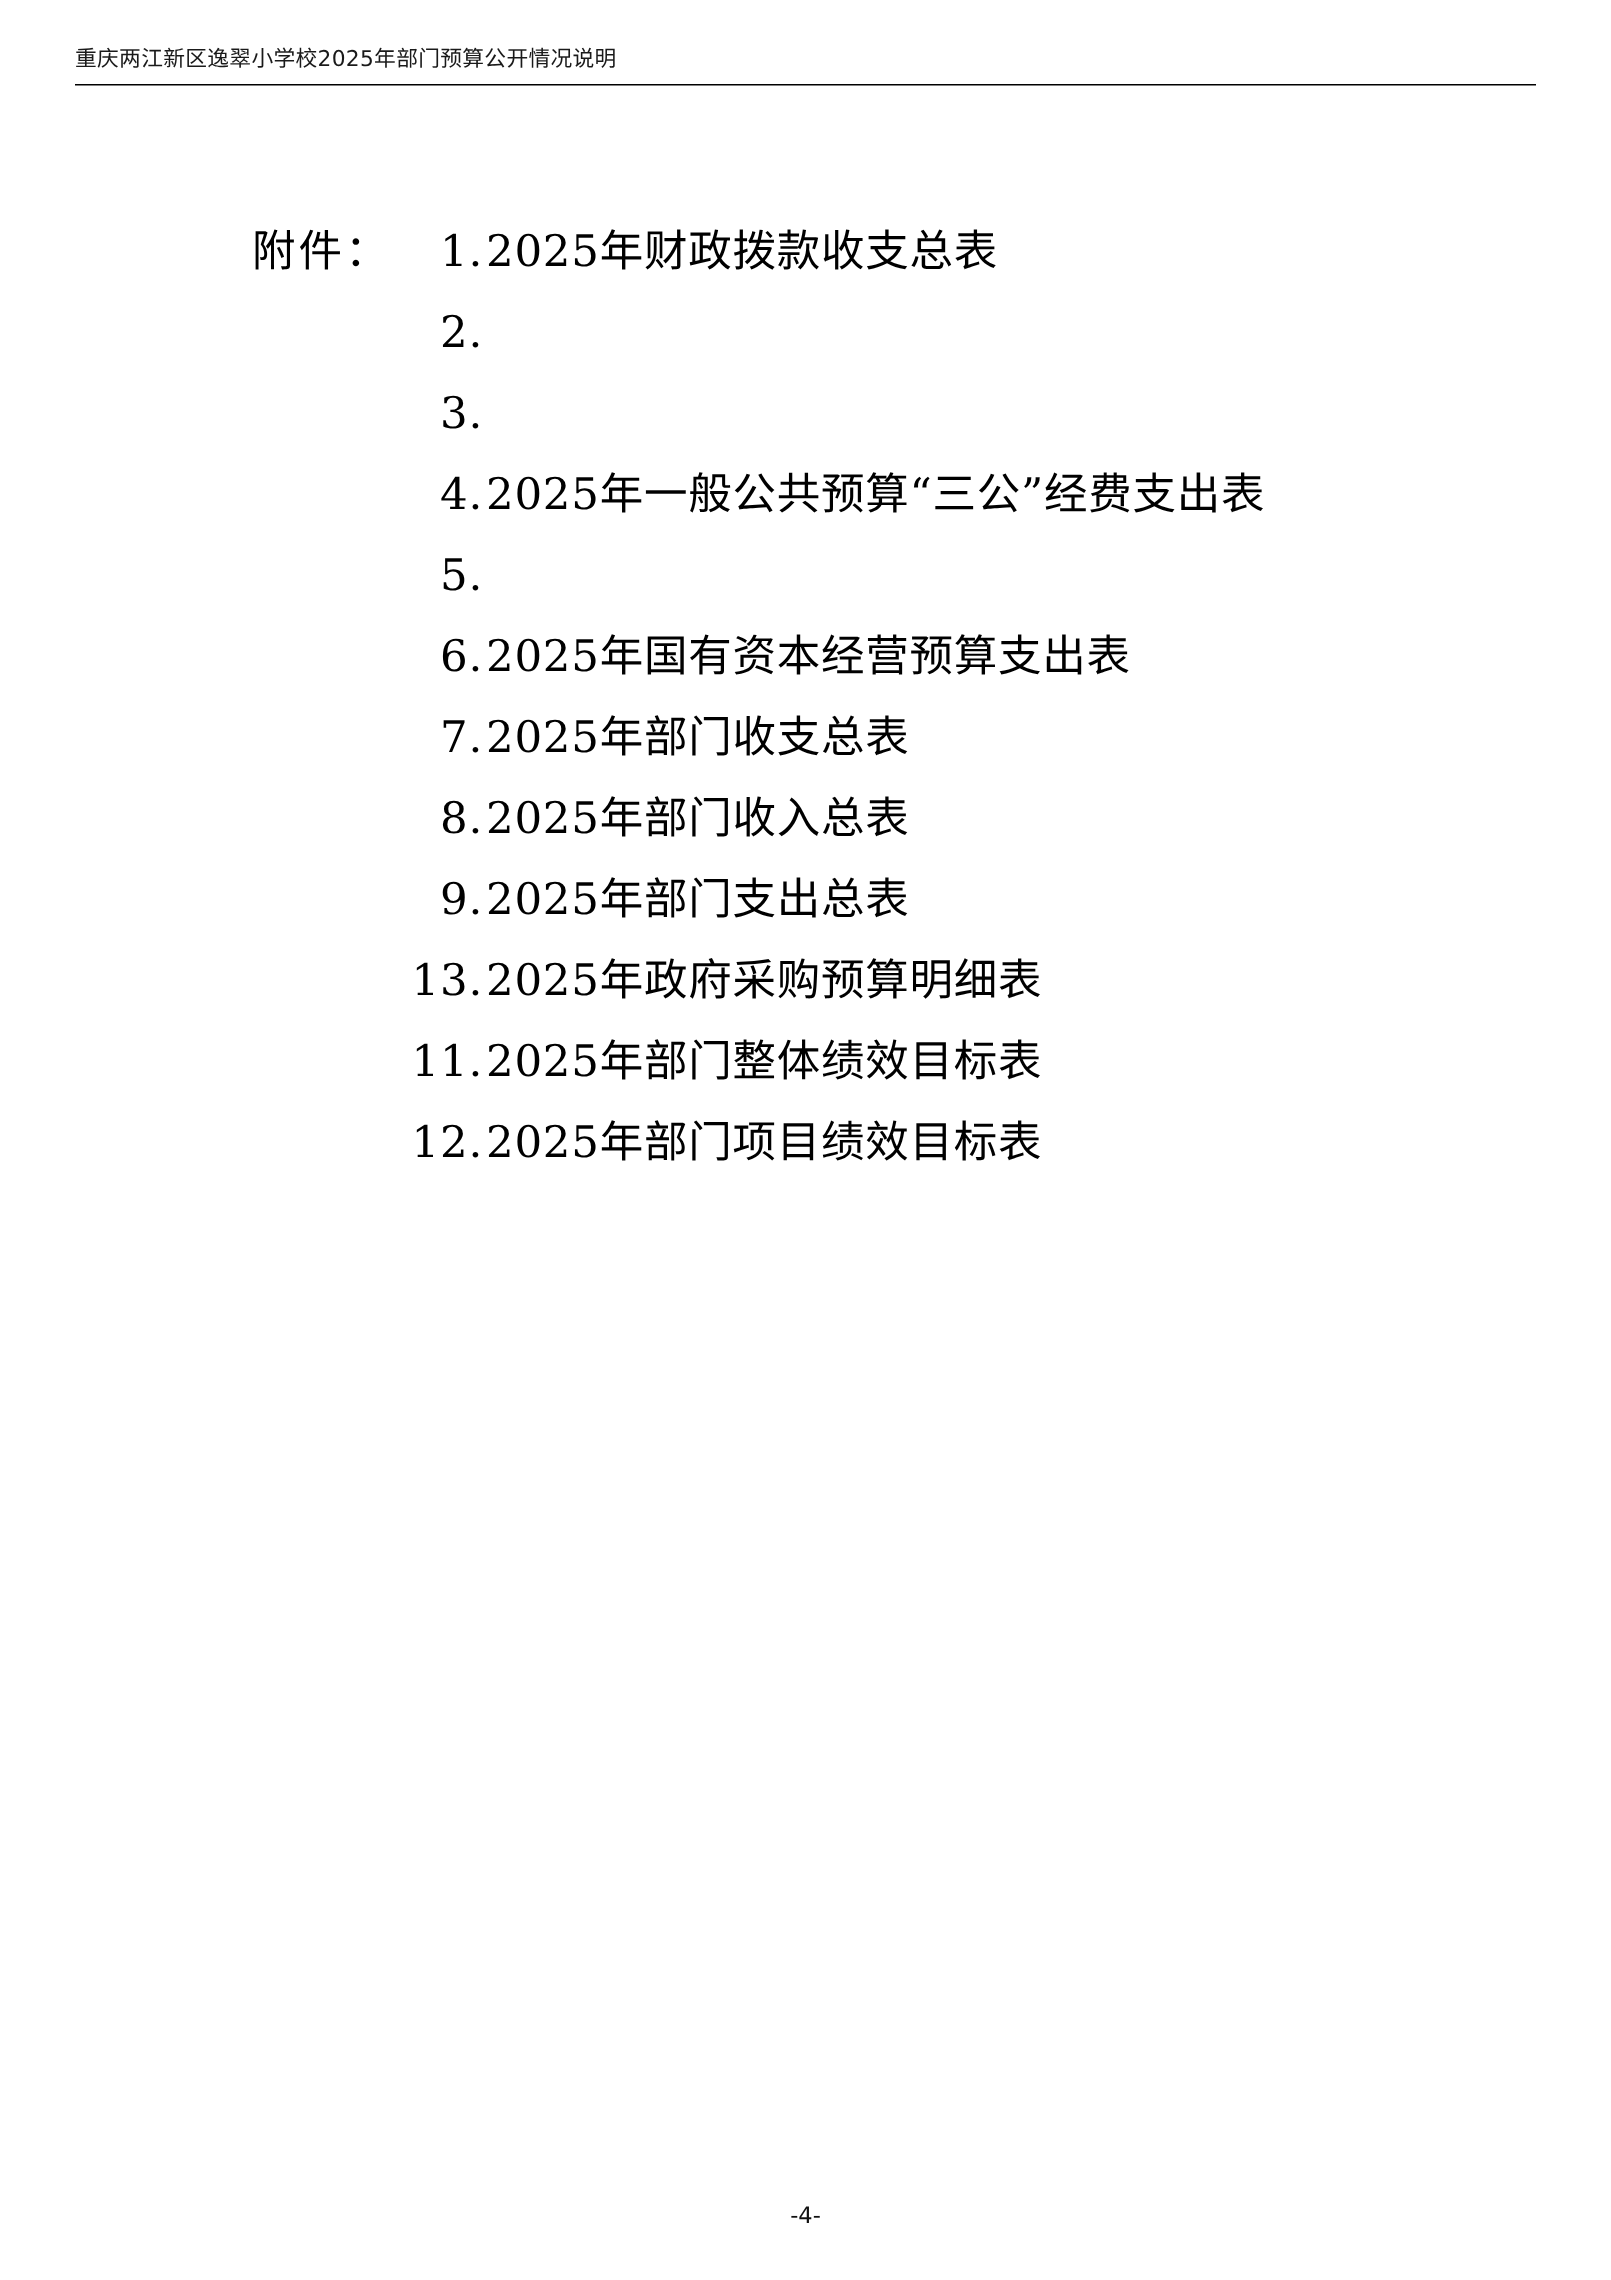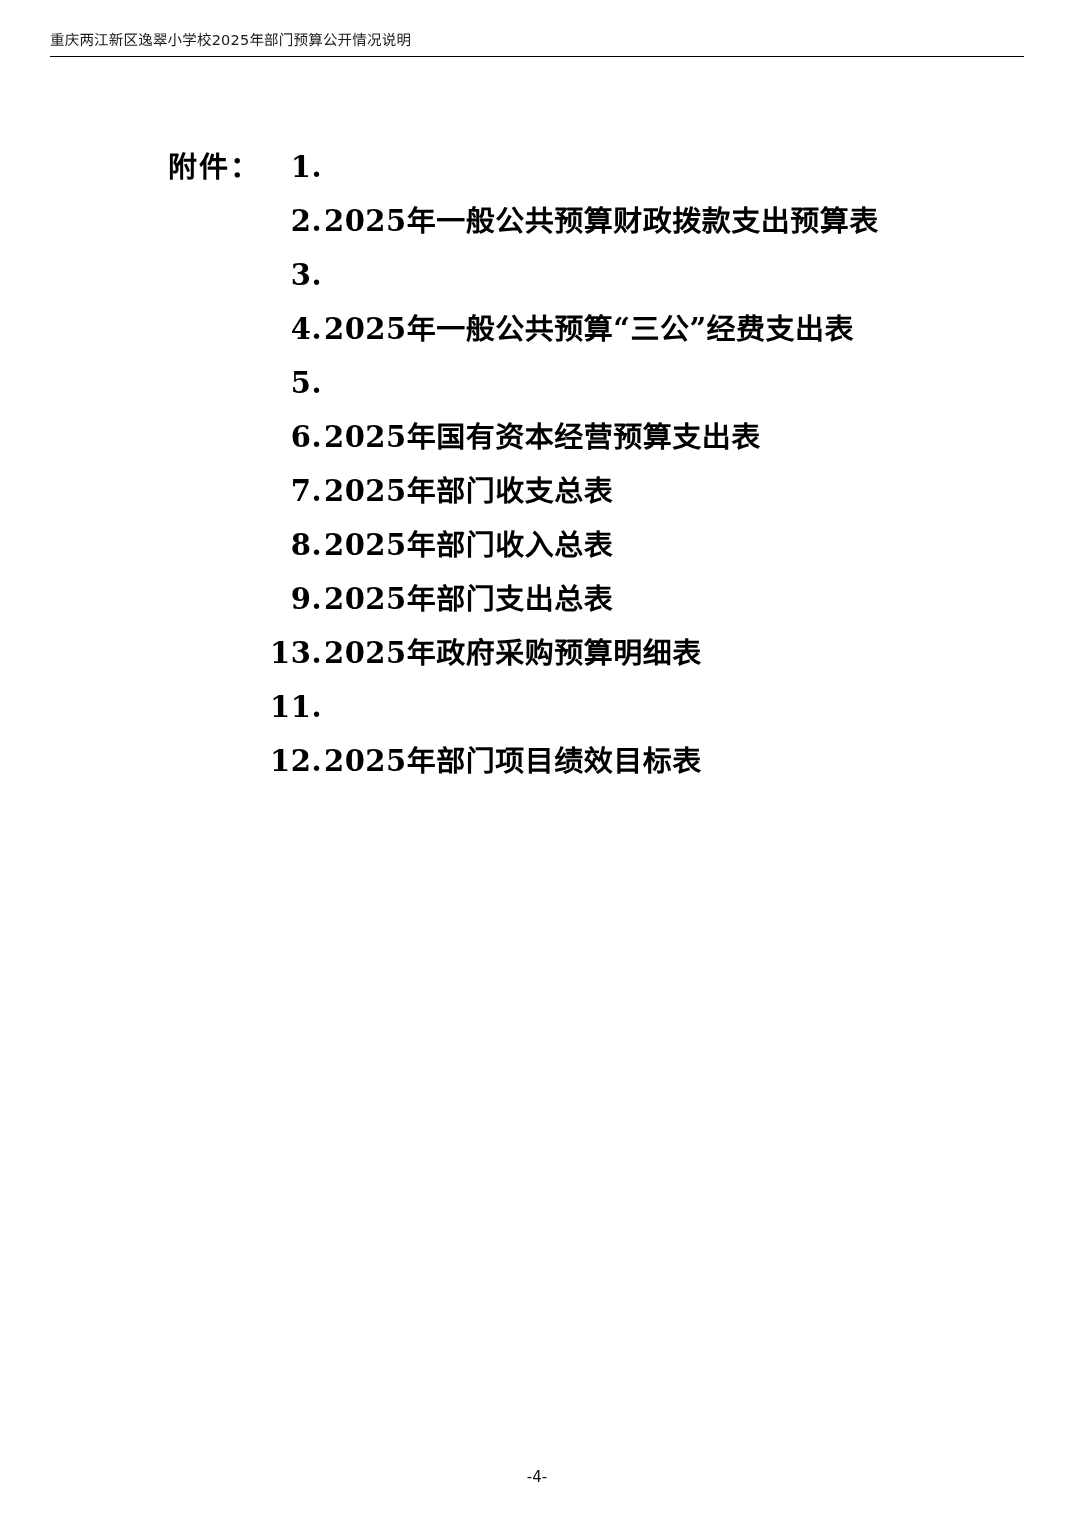--- a/index.html
+++ b/index.html
@@ -52,21 +52,20 @@
   }
   .attach-block {
     font-size: 29px;
     line-height: 54px;
     letter-spacing: 0.5px;
   }
   .attach-row {
     display: flex;
     align-items: flex-start;
     white-space: nowrap;
-    font-weight: bold;
   }
   .attach-label {
     flex: 0 0 auto;
     width: 92px;
     text-align: left;
     letter-spacing: 2px;
   }
   .attach-num {
     flex: 0 0 auto;
     width: 62px;
@@ -103,26 +102,26 @@
     <div class="header-text">重庆两江新区逸翠小学校2025年部门预算公开情况说明</div>
     <div class="header-rule"></div>
   </div>
 
   <div class="content">
     <div class="attach-block">
 
       <div class="attach-row">
         <span class="attach-label">附件：</span>
         <span class="attach-num">1.</span>
+        <span class="attach-title">2025年财政拨款收支总表</span>
       </div>
 
       <div class="attach-row indented">
         <span class="attach-label">附件：</span>
         <span class="attach-num">2.</span>
-        <span class="attach-title">2025年一般公共预算财政拨款支出预算表</span>
       </div>
 
       <div class="attach-row indented">
         <span class="attach-label">附件：</span>
         <span class="attach-num">3.</span>
       </div>
 
       <div class="attach-row indented">
         <span class="attach-label">附件：</span>
         <span class="attach-num">4.</span>
@@ -160,20 +159,21 @@
 
       <div class="attach-row indented">
         <span class="attach-label">附件：</span>
         <span class="attach-num">13.</span>
         <span class="attach-title">2025年政府采购预算明细表</span>
       </div>
 
       <div class="attach-row indented">
         <span class="attach-label">附件：</span>
         <span class="attach-num">11.</span>
+        <span class="attach-title">2025年部门整体绩效目标表</span>
       </div>
 
       <div class="attach-row indented">
         <span class="attach-label">附件：</span>
         <span class="attach-num">12.</span>
         <span class="attach-title">2025年部门项目绩效目标表</span>
       </div>
 
     </div>
   </div>

